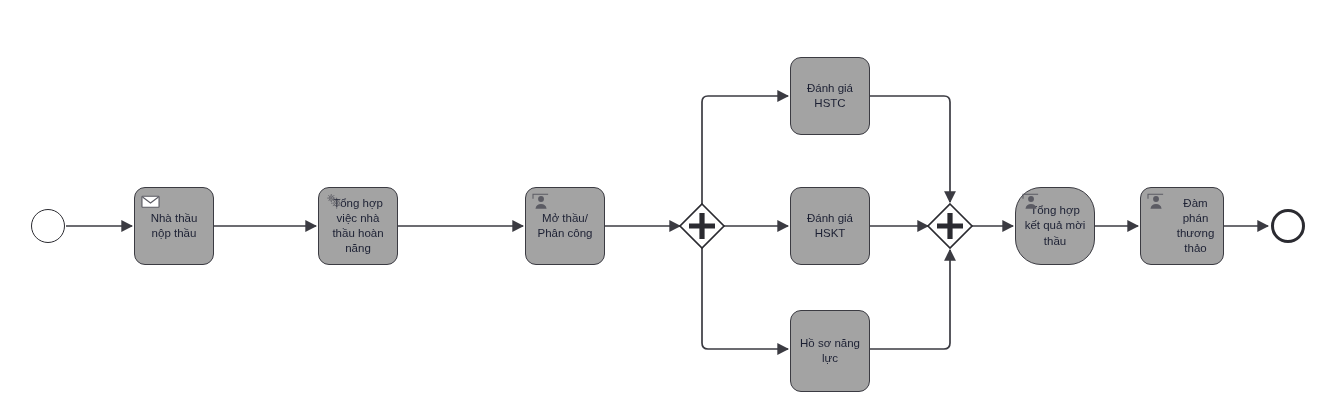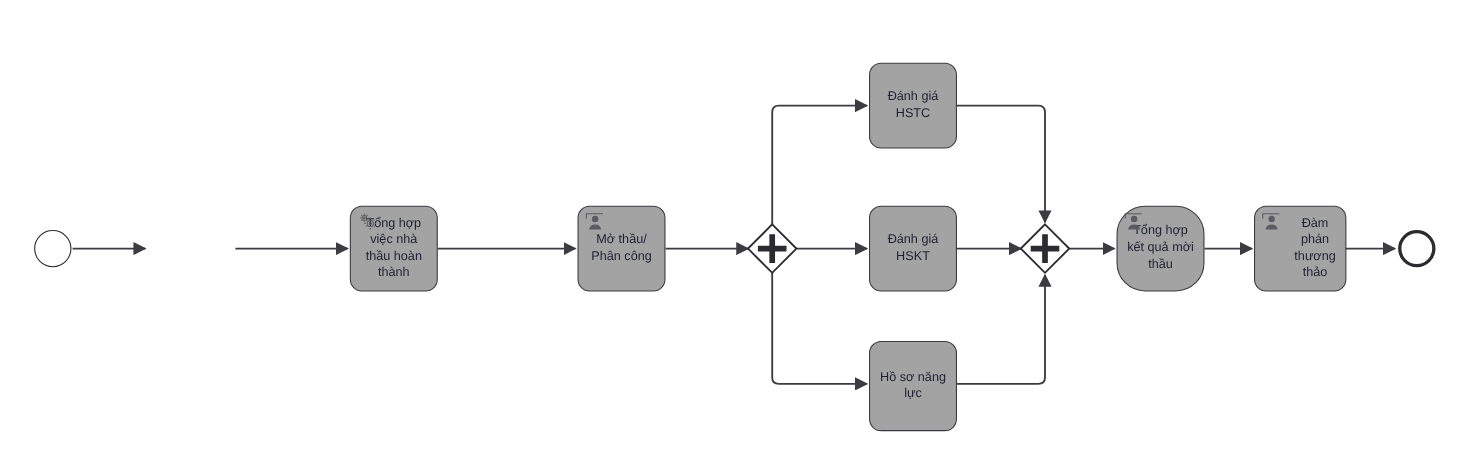--- a/index.html
+++ b/index.html
@@ -108,37 +108,46 @@
       <path d="M 972 226 L 1013 226"></path>
 
       <path d="M 1095 226 L 1138 226"></path>
 
       <path d="M 1220 226 L 1268 226"></path>
     </g>
   </svg>
 
   <div class="node event event-start" style="left:31px; top:209px; width:34px; height:34px;"></div>
 
+  <div class="node task" style="left:134px; top:187px; width:80px; height:78px;">
+    <span class="task-icon">
+      <svg viewBox="0 0 20 16" xmlns="http://www.w3.org/2000/svg">
+        <rect x="1" y="2.5" width="18" height="11.5" rx="0.8" fill="#ffffff" stroke="#5b5b63" stroke-width="1.2"></rect>
+        <path d="M 1.6 3.2 L 10 9.6 L 18.4 3.2" fill="none" stroke="#5b5b63" stroke-width="1.2"></path>
+      </svg>
+    </span>
+    <span class="task-label">Nhà thầu nộp thầu</span>
+  </div>
 
   <div class="node task" style="left:318px; top:187px; width:80px; height:78px;">
     <span class="task-icon">
       <svg viewBox="0 0 22 20" xmlns="http://www.w3.org/2000/svg">
         <g fill="none" stroke="#5b5b63" stroke-width="1.1">
           <circle cx="13.5" cy="12" r="3.3"></circle>
           <circle cx="13.5" cy="12" r="1.2"></circle>
           <path d="M13.5 7.2 v-1.6 M13.5 18.4 v-1.6 M8.7 12 h-1.6 M19.9 12 h-1.6
                    M10.1 8.6 l-1.1 -1.1 M18 15.4 l-1.1 -1.1 M16.9 8.6 l1.1 -1.1 M9 15.4 l1.1 -1.1"></path>
           <circle cx="7.2" cy="6" r="2.6"></circle>
           <circle cx="7.2" cy="6" r="0.9"></circle>
           <path d="M7.2 2.6 v-1.2 M7.2 10.6 v-1.2 M3.8 6 h-1.2 M11.8 6 h-1.2
                    M4.8 3.6 l-0.9 -0.9 M10.5 9.3 l-0.9 -0.9 M9.6 3.6 l0.9 -0.9 M4.0 9.3 l0.9 -0.9"></path>
         </g>
       </svg>
     </span>
-    <span class="task-label">Tổng hợp việc nhà thầu hoàn thành</span>
+    <span class="task-label">Tổng hợp việc nhà thầu hoàn năng</span>
   </div>
 
   <div class="node task" style="left:525px; top:187px; width:80px; height:78px;">
     <span class="task-icon">
       <svg viewBox="0 0 20 18" xmlns="http://www.w3.org/2000/svg">
         <path d="M 1 6 L 1 1.4 L 17 1.4" fill="none" stroke="#5b5b63" stroke-width="1.1"></path>
         <circle cx="9.5" cy="6.4" r="3.1" fill="#5b5b63"></circle>
         <path d="M 3.6 16.6 a 6 6 0 0 1 11.8 0 z" fill="#5b5b63"></path>
       </svg>
     </span>

